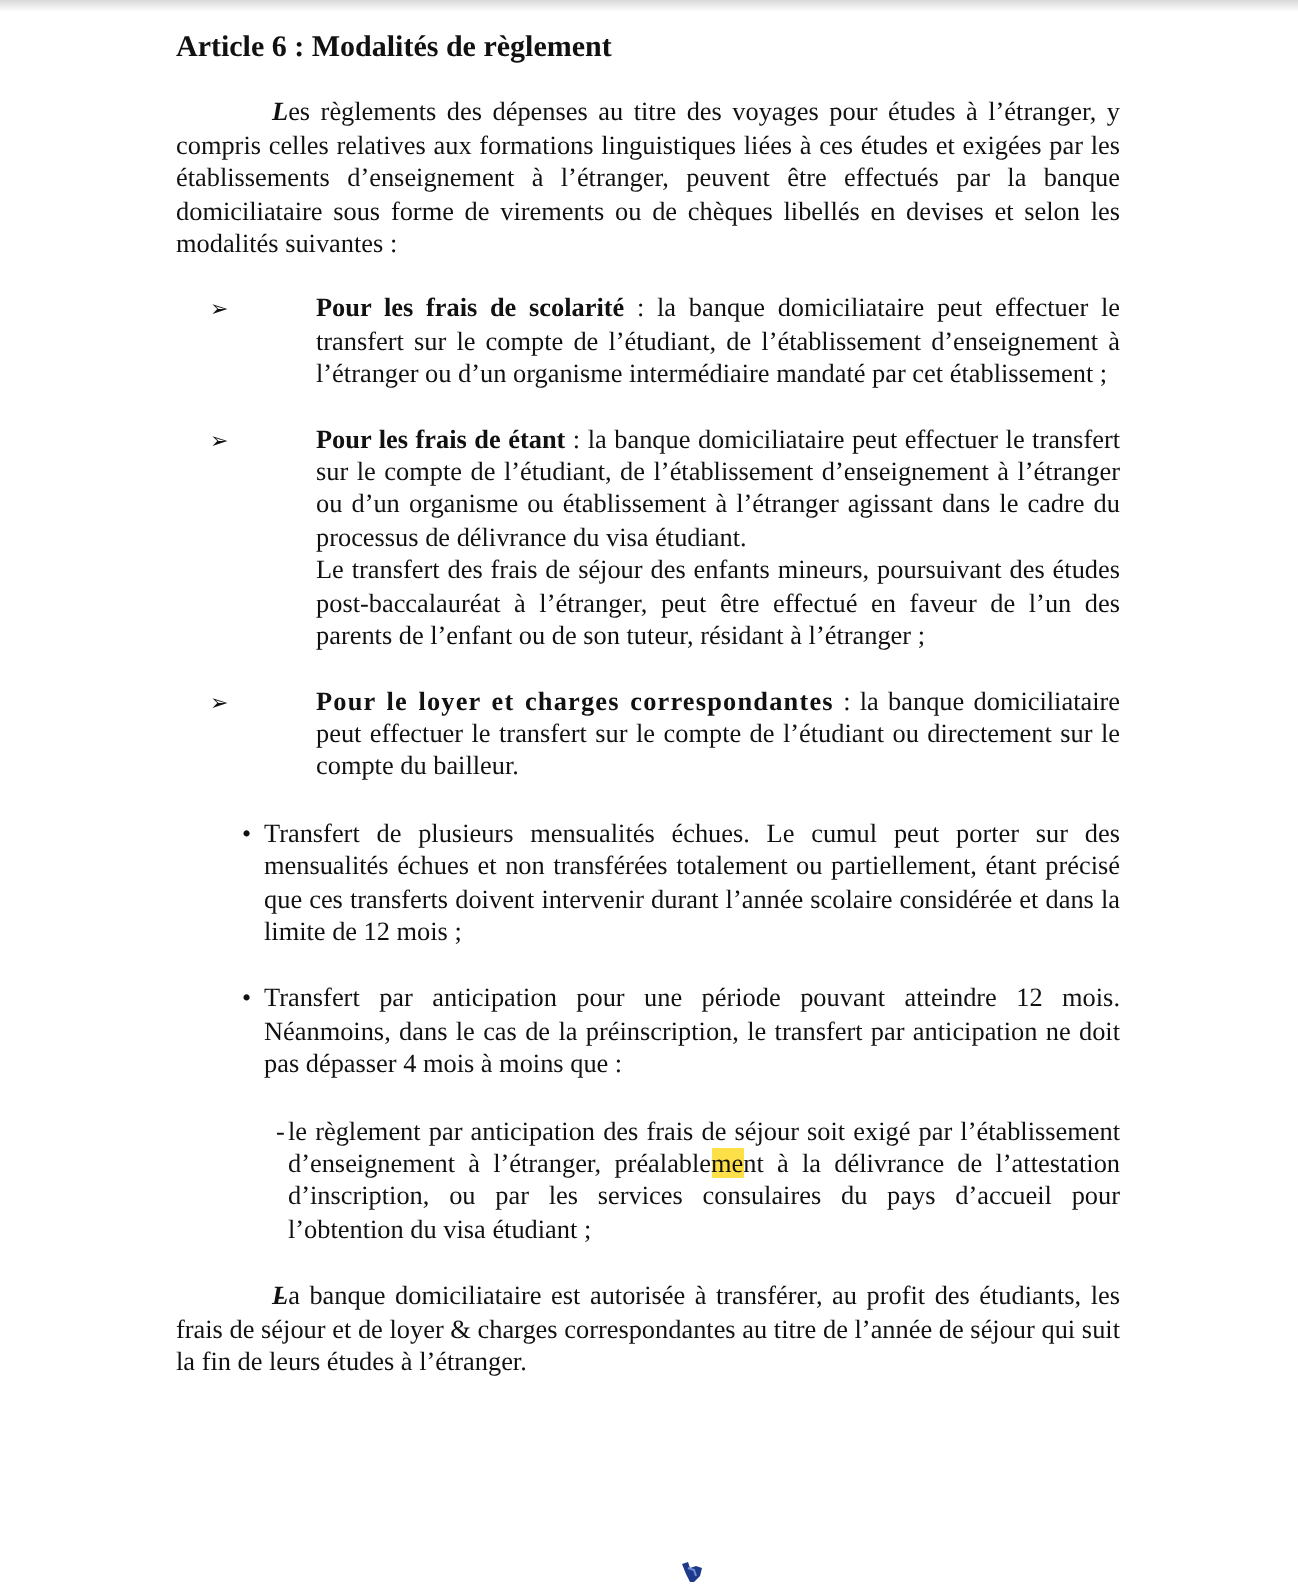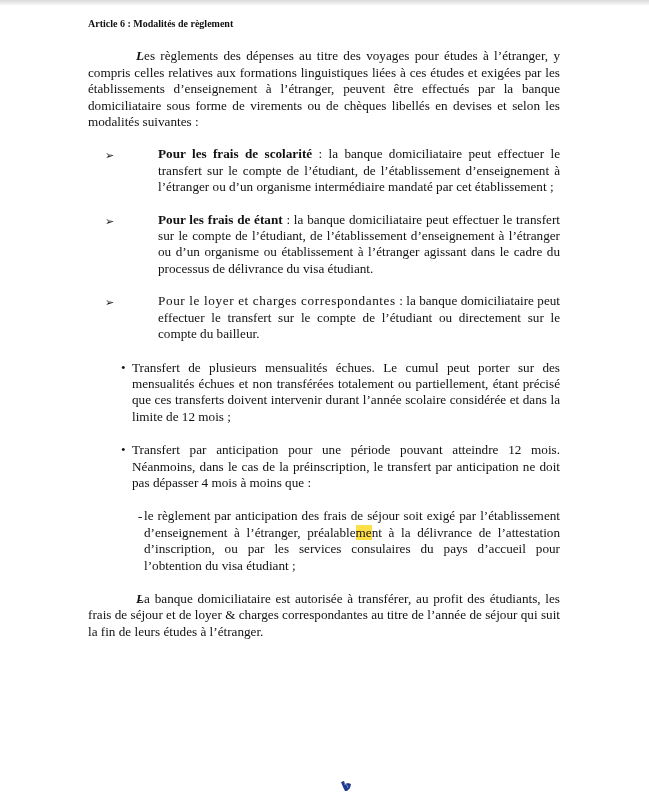--- a/index.html
+++ b/index.html
@@ -10,32 +10,32 @@
       color: #111111;
     }
     .top-shadow {
       position: absolute; left: 0; top: 0; width: 649px; height: 6px;
       background: linear-gradient(to bottom, #d9d9d9, rgba(255,255,255,0));
     }
     .page {
       position: absolute; left: 88px; top: 16px; width: 472px;
       font-size: 13.2px; line-height: 16.4px;
     }
-    .title { font-weight: bold; font-size: 10px; margin: 0 0 16px 0; }
+    .title { font-weight: bold; font-size: 15px; margin: 0 0 16px 0; }
     p { margin: 0; text-align: justify; }
     .para-indent { text-indent: 48px; }
     .drop { font-weight: bold; font-style: italic; }
     .arrow-list { margin: 16px 0 0 0; padding: 0; list-style: none; }
     .arrow-item { position: relative; padding-left: 38px; margin-bottom: 16px; }
     .arrow-item .arrow {
       position: absolute; left: 17px; top: 1px; font-size: 11px; color: #111;
     }
     .arrow-item p { text-align: justify; margin-left: 32px; }
     .lead { font-weight: bold; }
-    .spaced-lead { font-weight: normal; letter-spacing: 0.6px; }
+    .spaced-lead { font-weight: bold; letter-spacing: 0.6px; }
     .bullet-list { margin: 17px 0 0 0; padding: 0; list-style: none; }
     .bullet-item { position: relative; padding-left: 44px; margin-bottom: 17px; }
     .bullet-item .dot {
       position: absolute; left: 33px; top: 0; font-size: 13px;
     }
     .dash-list { margin: 17px 0 0 0; padding: 0; list-style: none; }
     .dash-item { position: relative; padding-left: 56px; margin-bottom: 17px; }
     .dash-item .dash { position: absolute; left: 50px; top: 0; }
     .hl { background: #fde047; }
     .final { margin-top: 17px; }
@@ -54,20 +54,21 @@
   <p class="para-indent"><span class="drop">L</span><span>es règlements des dépenses au titre des voyages pour études à l’étranger, y compris celles relatives aux formations linguistiques liées à ces études et exigées par les établissements d’enseignement à l’étranger, peuvent être effectués par la banque domiciliataire sous forme de virements ou de chèques libellés en devises et selon les modalités suivantes :</span></p>
 
   <ul class="arrow-list">
     <li class="arrow-item">
       <span class="arrow">➢</span>
       <p><span class="lead">Pour les frais de scolarité</span><span> : la banque domiciliataire peut effectuer le transfert sur le compte de l’étudiant, de l’établissement d’enseignement à l’étranger ou d’un organisme intermédiaire mandaté par cet établissement ;</span></p>
     </li>
     <li class="arrow-item">
       <span class="arrow">➢</span>
       <p><span class="lead">Pour les frais de étant</span><span> : la banque domiciliataire peut effectuer le transfert sur le compte de l’étudiant, de l’établissement d’enseignement à l’étranger ou d’un organisme ou établissement à l’étranger agissant dans le cadre du processus de délivrance du visa étudiant.</span></p>
+      <p>Le transfert des frais de séjour des enfants mineurs, poursuivant des études post-baccalauréat à l’étranger, peut être effectué en faveur de l’un des parents de l’enfant ou de son tuteur, résidant à l’étranger ;</p>
     </li>
     <li class="arrow-item">
       <span class="arrow">➢</span>
       <p><span class="spaced-lead">Pour le loyer et charges correspondantes</span><span> : la banque domiciliataire peut effectuer le transfert sur le compte de l’étudiant ou directement sur le compte du bailleur.</span></p>
     </li>
   </ul>
 
 
   <ul class="bullet-list">
     <li class="bullet-item">

